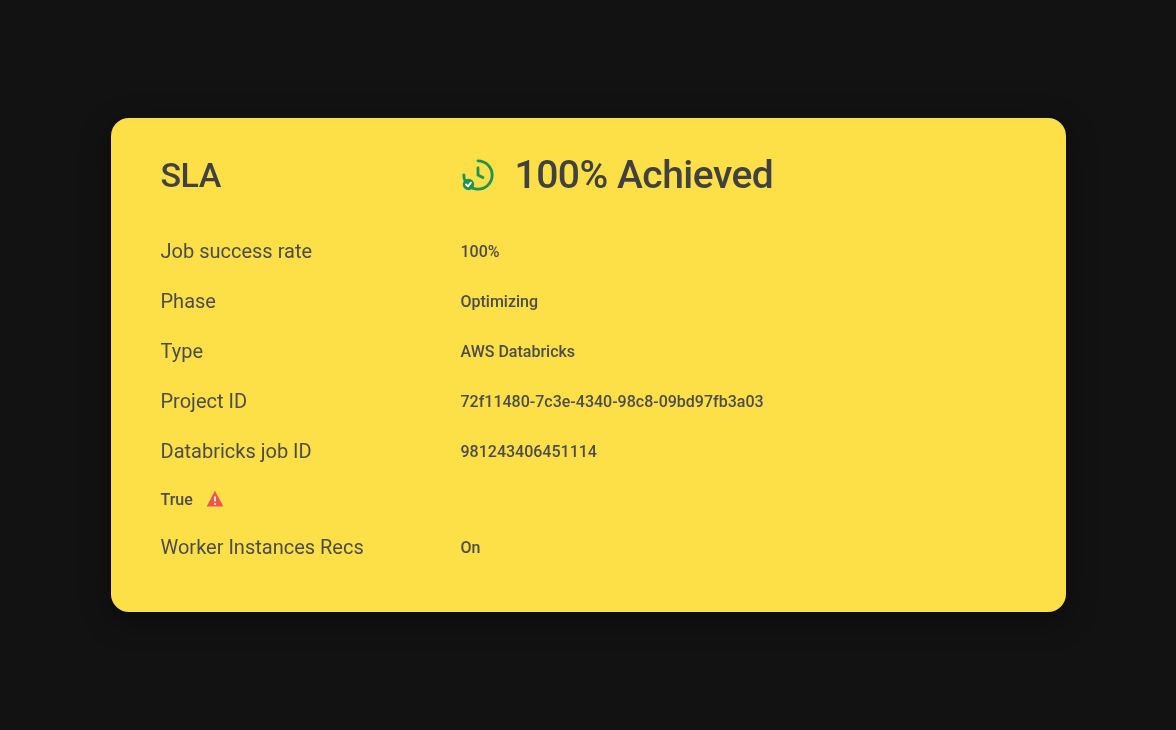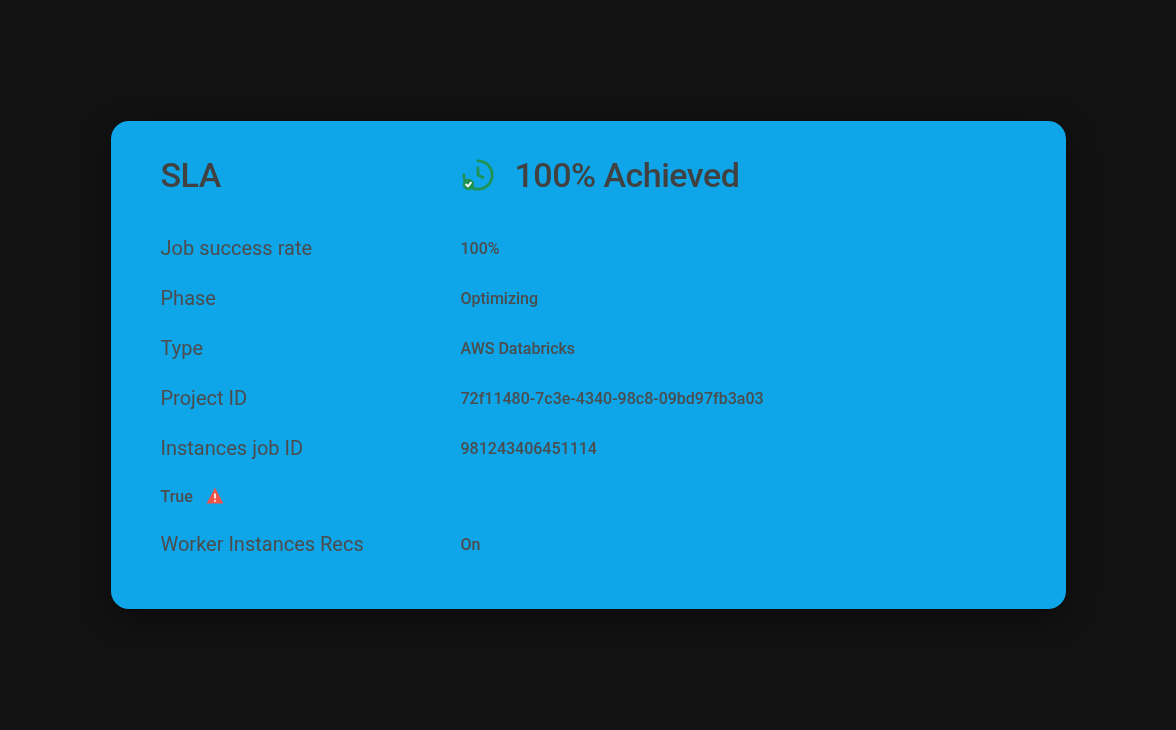--- a/index.html
+++ b/index.html
@@ -7,41 +7,41 @@
       width: 1176px;
       height: 730px;
       background: #121212;
       display: flex;
       align-items: center;
       justify-content: center;
       font-family: -apple-system, BlinkMacSystemFont, "Segoe UI", Roboto, Helvetica, Arial, sans-serif;
       overflow: hidden;
     }
     .card {
-      background: #0ea5e9;
+      background: #fde047;
       border-radius: 18px;
       width: 955px;
       padding: 34px 50px 40px 50px;
       box-shadow: 0 8px 30px rgba(0,0,0,0.4);
     }
     .header-row {
       display: flex;
       align-items: center;
       margin-bottom: 28px;
     }
     .label-col { width: 300px; flex: 0 0 300px; }
     .value-col { flex: 1; display: flex; align-items: center; }
     .title {
       font-size: 34px;
       font-weight: 500;
       color: #414141;
       letter-spacing: -0.5px;
     }
     .achieved {
-      font-size: 34px;
+      font-size: 39px;
       font-weight: 500;
       color: #414141;
       letter-spacing: -0.5px;
     }
     .clock-icon {
       width: 34px; height: 34px;
       margin-right: 20px;
       flex: 0 0 auto;
     }
     .data-row {
@@ -109,21 +109,21 @@
   </div>
 
   <div class="data-row">
     <div class="label-col"><span class="data-label">Project ID</span></div>
     <div class="value-col">
         <span class="data-value">72f11480-7c3e-4340-98c8-09bd97fb3a03</span>
       </div>
   </div>
 
   <div class="data-row">
-    <div class="label-col"><span class="data-label">Instances job ID</span></div>
+    <div class="label-col"><span class="data-label">Databricks job ID</span></div>
     <div class="value-col">
         <span class="data-value">981243406451114</span>
       </div>
   </div>
 
   <div class="data-row">
     <div class="value-col">
       <span class="data-value">True</span>
       <span class="warn-icon">
         <svg viewBox="0 0 24 24" width="20" height="20">

